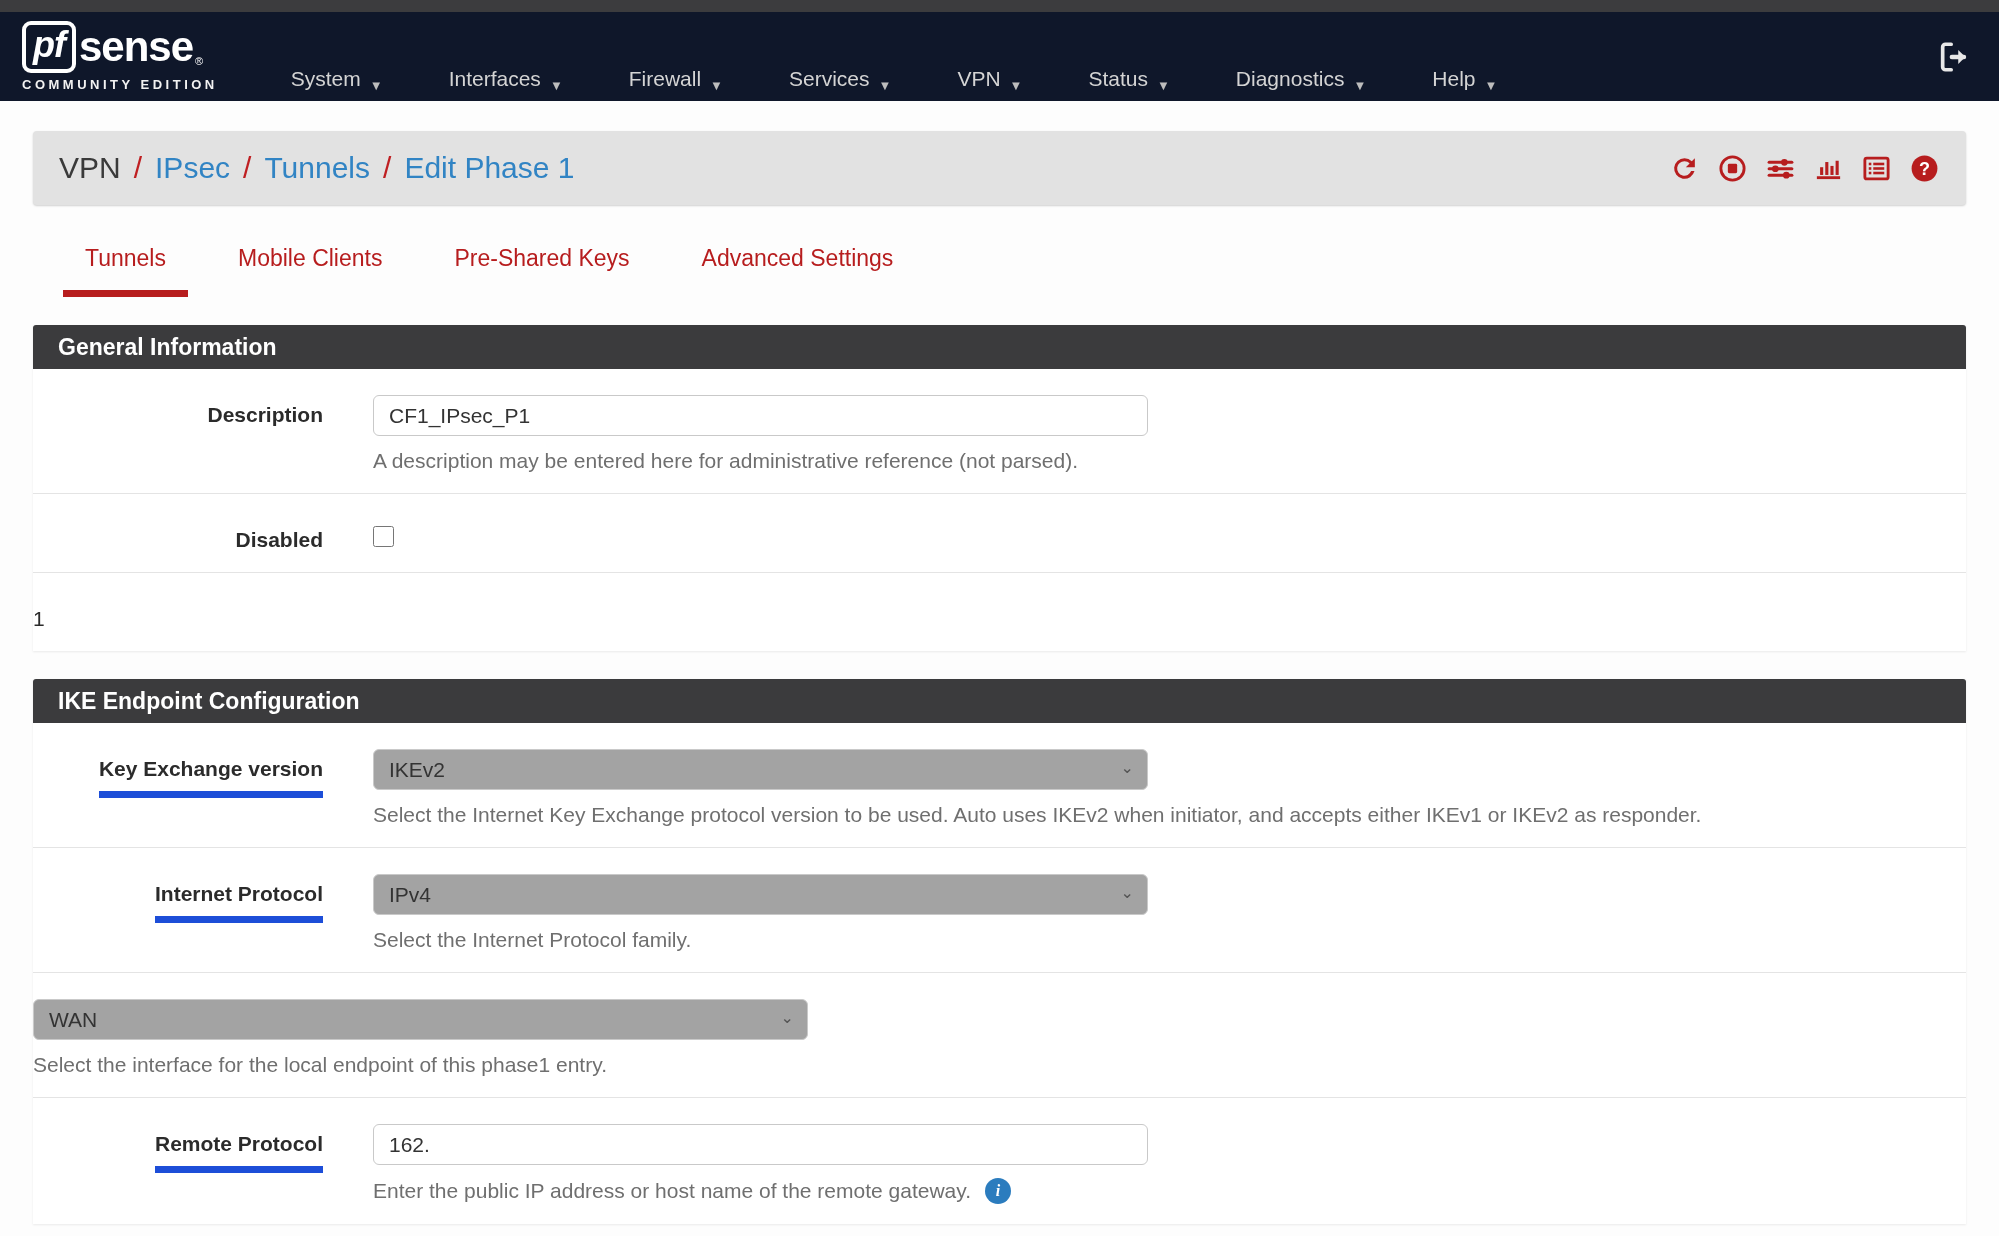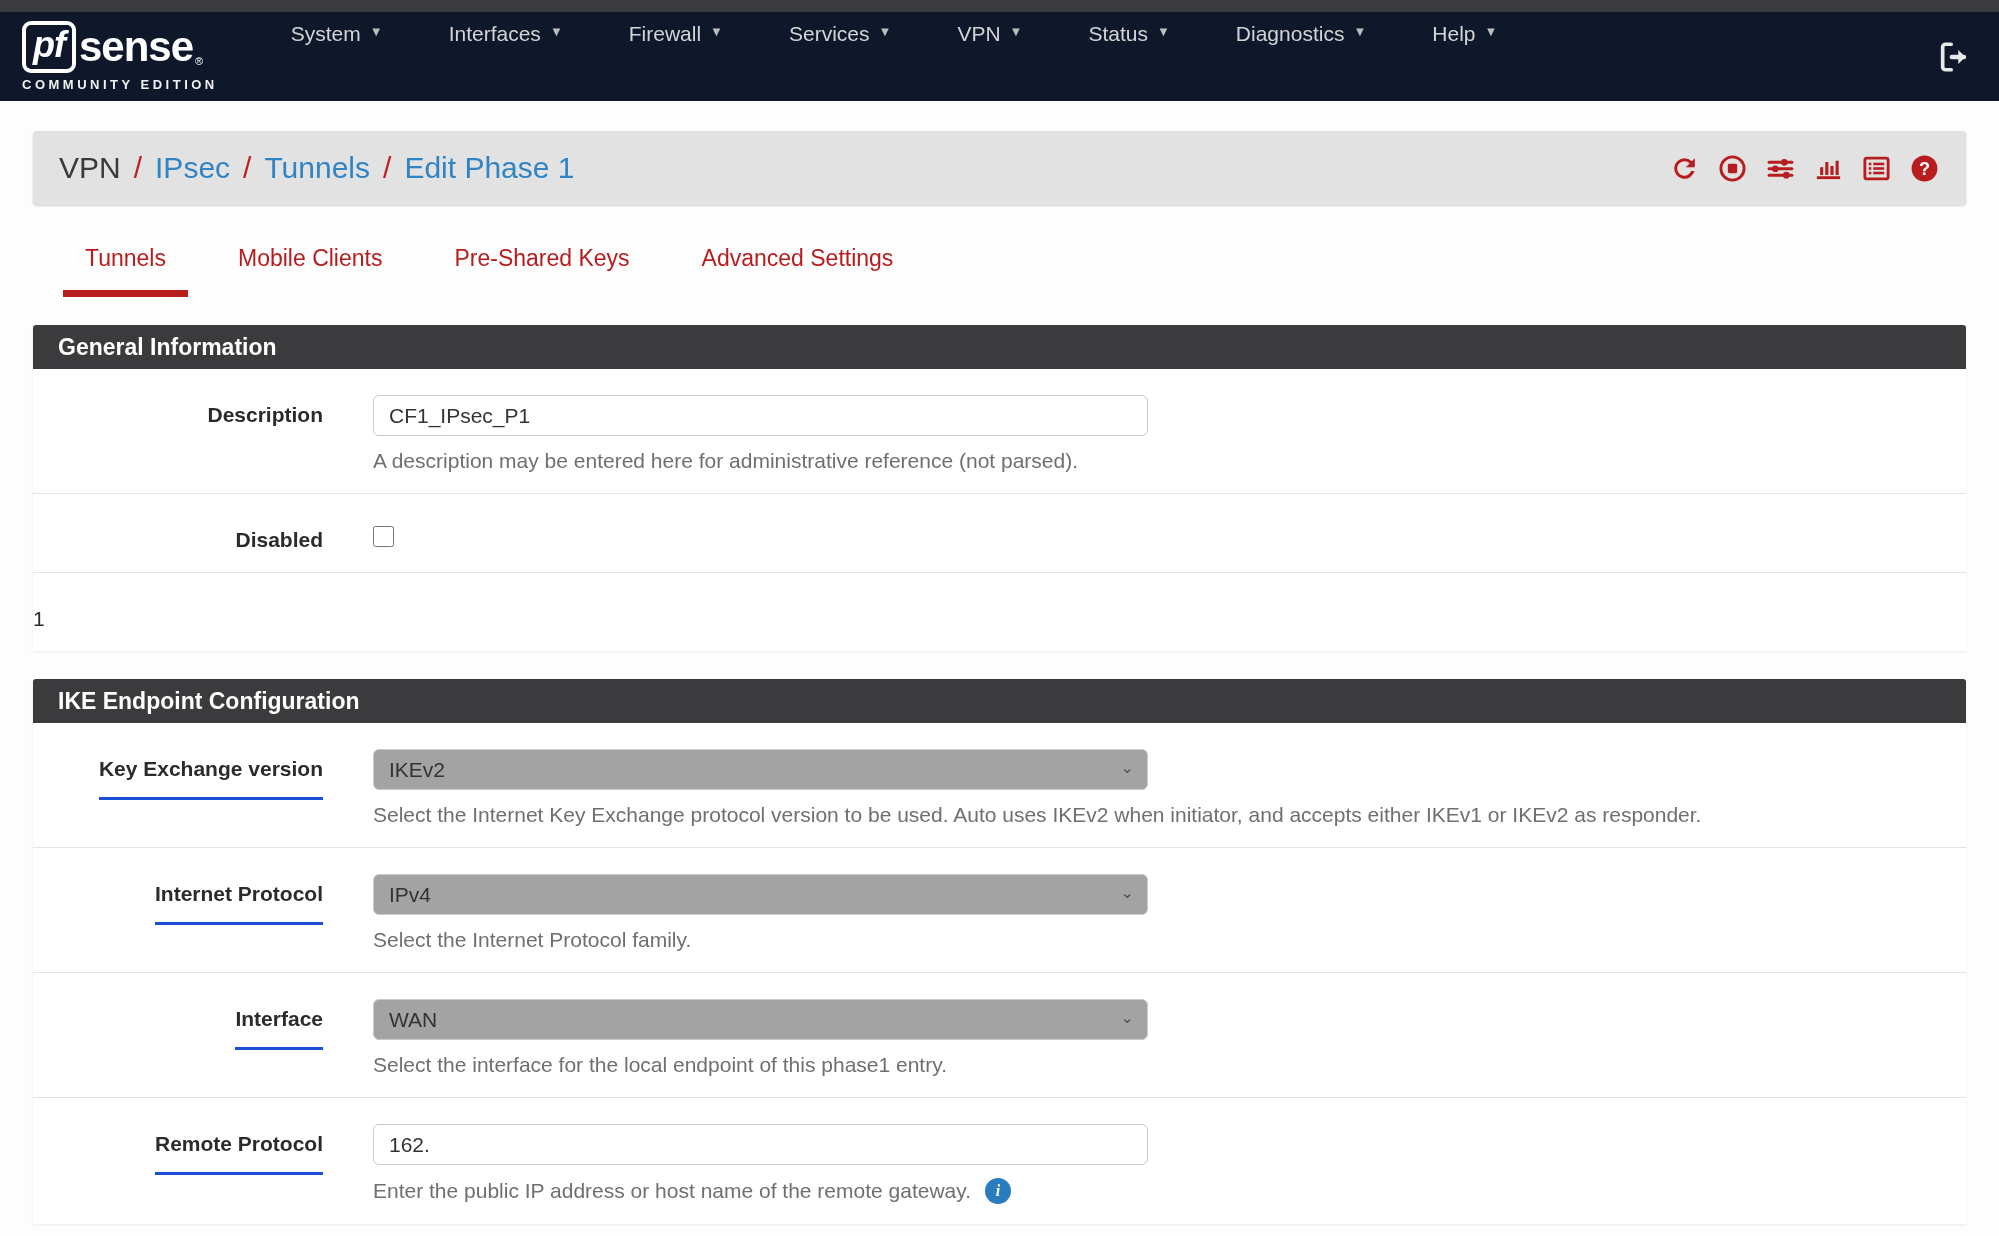--- a/index.html
+++ b/index.html
@@ -9,21 +9,21 @@
   
   .topstrip { height:12px; background:#3c3c3e; }
   .navbar { height:89px; background:#0f172a; display:flex; align-items:center; padding:0 28px 0 22px; }
   .logo { display:flex; flex-direction:column; justify-content:center; margin-right:40px; cursor:pointer; }
   .logo-row { display:flex; align-items:center; }
   .pf-box { border:4px solid #fff; border-radius:9px; padding:0px 7px 4px 7px; font-style:italic; font-weight:bold; font-size:36px; color:#fff; line-height:1.1; letter-spacing:-1px; }
   .sense { color:#fff; font-weight:bold; font-size:42px; letter-spacing:-1px; margin-left:3px; }
   .reg { color:#fff; font-size:11px; align-self:flex-end; margin:0 0 6px 2px; }
   .logo-sub { color:#f2f2f2; font-size:13px; font-weight:bold; letter-spacing:3.5px; margin-top:4px; }
   .nav-items { display:flex; align-items:center; flex:1; }
-  .nav-item { color:#d4d4d4; font-size:21px; padding:0 33px; display:flex; align-items:flex-start; gap:9px; cursor:pointer; height:69px; }
+  .nav-item { color:#d4d4d4; font-size:21px; padding:0 33px; display:flex; align-items:flex-end; gap:9px; cursor:pointer; height:69px; }
   .caret { font-size:13px; color:#bdbdbd; transform:translateY(2px); }
   .signout { margin-left:auto; cursor:pointer; display:flex; align-items:center; }
 
   
   .crumb-bar { margin:30px 33px 0 33px; height:74px; background:#e2e2e2; border-radius:4px;
                box-shadow:0 1px 2px rgba(0,0,0,0.18); display:flex; align-items:center; padding:0 26px; }
   .crumb { font-size:30px; display:flex; align-items:center; gap:13px; }
   .crumb-root { color:#3a3a3a; }
   .crumb-sep { color:#bf1f22; }
   .crumb-link { color:#3184c4; text-decoration:none; cursor:pointer; }
@@ -38,21 +38,21 @@
   .tab.active { border-bottom-color:#b71d1e; }
 
   
   .section { margin:28px 33px 0 33px; background:#ffffff; box-shadow:0 1px 2px rgba(0,0,0,0.08); }
   .section-hd { background:#3b3b3d; color:#fff; font-weight:bold; font-size:23px; height:44px;
                 display:flex; align-items:center; padding-left:25px; border-radius:3px 3px 0 0; }
   .row { display:flex; padding:26px 0 20px 0; }
   .row + .row { border-top:1px solid #e4e4e4; }
   .lbl-col { width:340px; min-width:340px; text-align:right; padding-right:50px; padding-top:8px; }
   .lbl { font-weight:bold; font-size:21px; color:#2b2b2b; }
-  .lbl.linked { border-bottom:3px solid #1d4ed8; padding-bottom:17px; cursor:pointer; }
+  .lbl.linked { border-bottom:7px solid #1d4ed8; padding-bottom:11px; cursor:pointer; }
   .ctl-col { flex:1; padding-right:40px; }
   .tb, .sel-wrap { width:775px; }
   .tb { height:41px; border:1px solid #c9c9c9; border-radius:6px; font-size:21px; color:#333;
         padding:0 15px; font-family:"Liberation Sans", sans-serif; background:#fff; }
   .sel-wrap { position:relative; }
   .sel { width:100%; height:41px; border:1px solid #c9c9c9; border-radius:6px; font-size:21px; color:#333;
          padding:0 15px; background:#a3a3a3; appearance:none; -webkit-appearance:none;
          font-family:"Liberation Sans", sans-serif; }
   .sel-chev { position:absolute; right:14px; top:9px; color:#555; font-size:16px; pointer-events:none; }
   .help { color:#6f6f6f; font-size:21px; margin-top:13px; display:flex; align-items:center; gap:14px; }
@@ -249,23 +249,20 @@
           <select class="sel">
             <option>IPv4</option>
           </select>
           <span class="sel-chev">⌄</span>
         </div>
         <div class="help">Select the Internet Protocol family.</div>
       </div>
     </div>
 
     <div class="row">
-      <div class="lbl-col">
-        <span class="lbl linked">Interface</span>
-      </div>
       <div class="ctl-col">
         <div class="sel-wrap">
           <select class="sel">
             <option>WAN</option>
           </select>
           <span class="sel-chev">⌄</span>
         </div>
         <div class="help">Select the interface for the local endpoint of this phase1 entry.</div>
       </div>
     </div>

